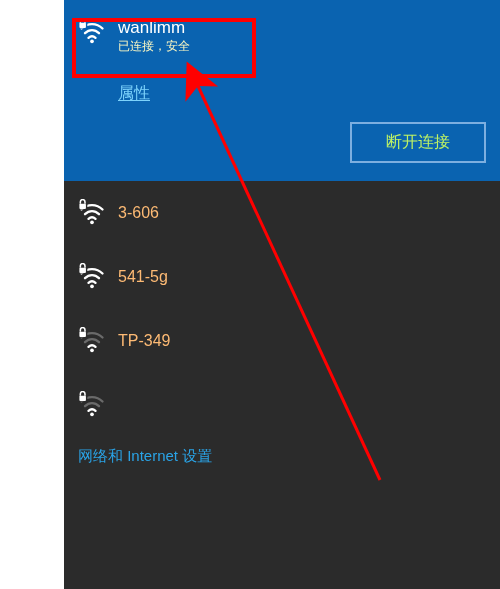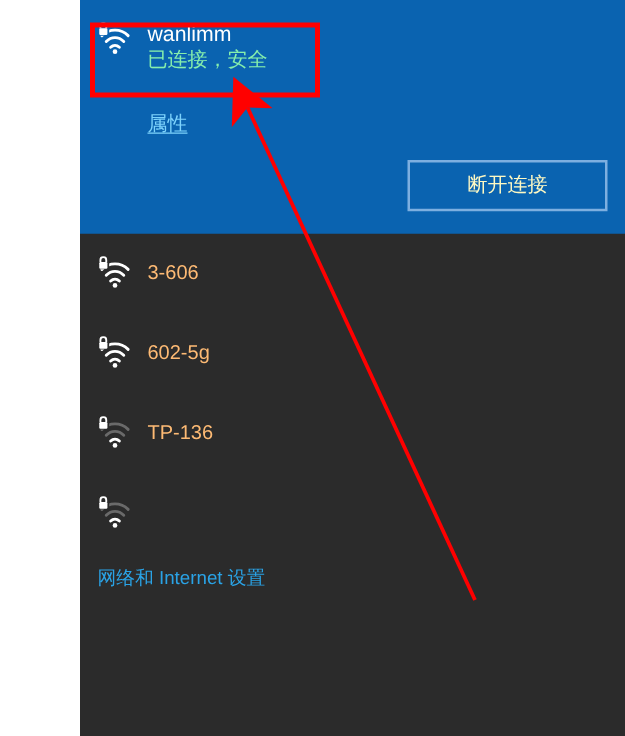--- a/index.html
+++ b/index.html
@@ -33,22 +33,22 @@
     height: 28px;
     flex: none;
     position: relative;
   }
   .wifi-name {
     color: #ffffff;
     font-size: 17px;
     line-height: 1.2;
   }
   .wifi-status {
-    color: #86efac;
-    font-size: 16px;
+    color: #fef9c3;
+    font-size: 12px;
     line-height: 1.4;
   }
   .properties {
     margin-left: 40px;
     margin-top: 28px;
     display: inline-block;
   }
   .properties span {
     color: #7dd3fc;
     font-size: 16px;
@@ -56,24 +56,24 @@
     text-underline-offset: 2px;
   }
   .disconnect-row {
     display: flex;
     justify-content: flex-end;
     margin-top: 18px;
   }
   .disconnect-btn {
     background: transparent;
     border: 2px solid #7dafe0;
-    color: #fef9c3;
+    color: #bef264;
     font-size: 16px;
     padding: 8px 16px;
-    width: 160px;
+    width: 136px;
     text-align: center;
     cursor: pointer;
     font-family: inherit;
   }
   .net-item {
     display: flex;
     align-items: center;
     gap: 12px;
     padding: 18px 14px;
     cursor: pointer;
@@ -161,37 +161,37 @@
       <path d="M3 9 C8 4 16 4 21 9" stroke="#ffffff"></path>
       <path d="M6 13 C9.5 9.5 14.5 9.5 18 13" stroke="#ffffff"></path>
       <path d="M9 17 C10.8 15.3 13.2 15.3 15 17" stroke="#ffffff"></path>
     </g>
     <circle cx="12" cy="20" r="1.6" fill="#ffffff"></circle>
 
       <rect x="0" y="0" width="8" height="9" rx="1" fill="#2b2b2b"></rect>
       <path d="M2 4 V2.5 a2 2 0 0 1 4 0 V4" stroke="#ffffff" stroke-width="1.3" fill="none"></path>
       <rect x="1.2" y="4" width="5.6" height="4.5" rx="0.8" fill="#ffffff"></rect>
   </svg></span>
-    <span class="net-label">602-5g</span>
+    <span class="net-label">541-5g</span>
       </div>
       <div class="net-item">
     <span class="wifi-icon">
   <svg viewBox="0 0 24 24" width="28" height="28">
     <g stroke-width="2" fill="none" stroke-linecap="round">
       <path d="M3 9 C8 4 16 4 21 9" stroke="#6a6a6a"></path>
       <path d="M6 13 C9.5 9.5 14.5 9.5 18 13" stroke="#6a6a6a"></path>
       <path d="M9 17 C10.8 15.3 13.2 15.3 15 17" stroke="#ffffff"></path>
     </g>
     <circle cx="12" cy="20" r="1.6" fill="#ffffff"></circle>
 
       <rect x="0" y="0" width="8" height="9" rx="1" fill="#2b2b2b"></rect>
       <path d="M2 4 V2.5 a2 2 0 0 1 4 0 V4" stroke="#ffffff" stroke-width="1.3" fill="none"></path>
       <rect x="1.2" y="4" width="5.6" height="4.5" rx="0.8" fill="#ffffff"></rect>
   </svg></span>
-    <span class="net-label">TP-136</span>
+    <span class="net-label">TP-349</span>
       </div>
       <div class="net-item">
     <span class="wifi-icon">
   <svg viewBox="0 0 24 24" width="28" height="28">
     <g stroke-width="2" fill="none" stroke-linecap="round">
       <path d="M3 9 C8 4 16 4 21 9" stroke="#6a6a6a"></path>
       <path d="M6 13 C9.5 9.5 14.5 9.5 18 13" stroke="#6a6a6a"></path>
       <path d="M9 17 C10.8 15.3 13.2 15.3 15 17" stroke="#ffffff"></path>
     </g>
     <circle cx="12" cy="20" r="1.6" fill="#ffffff"></circle>

